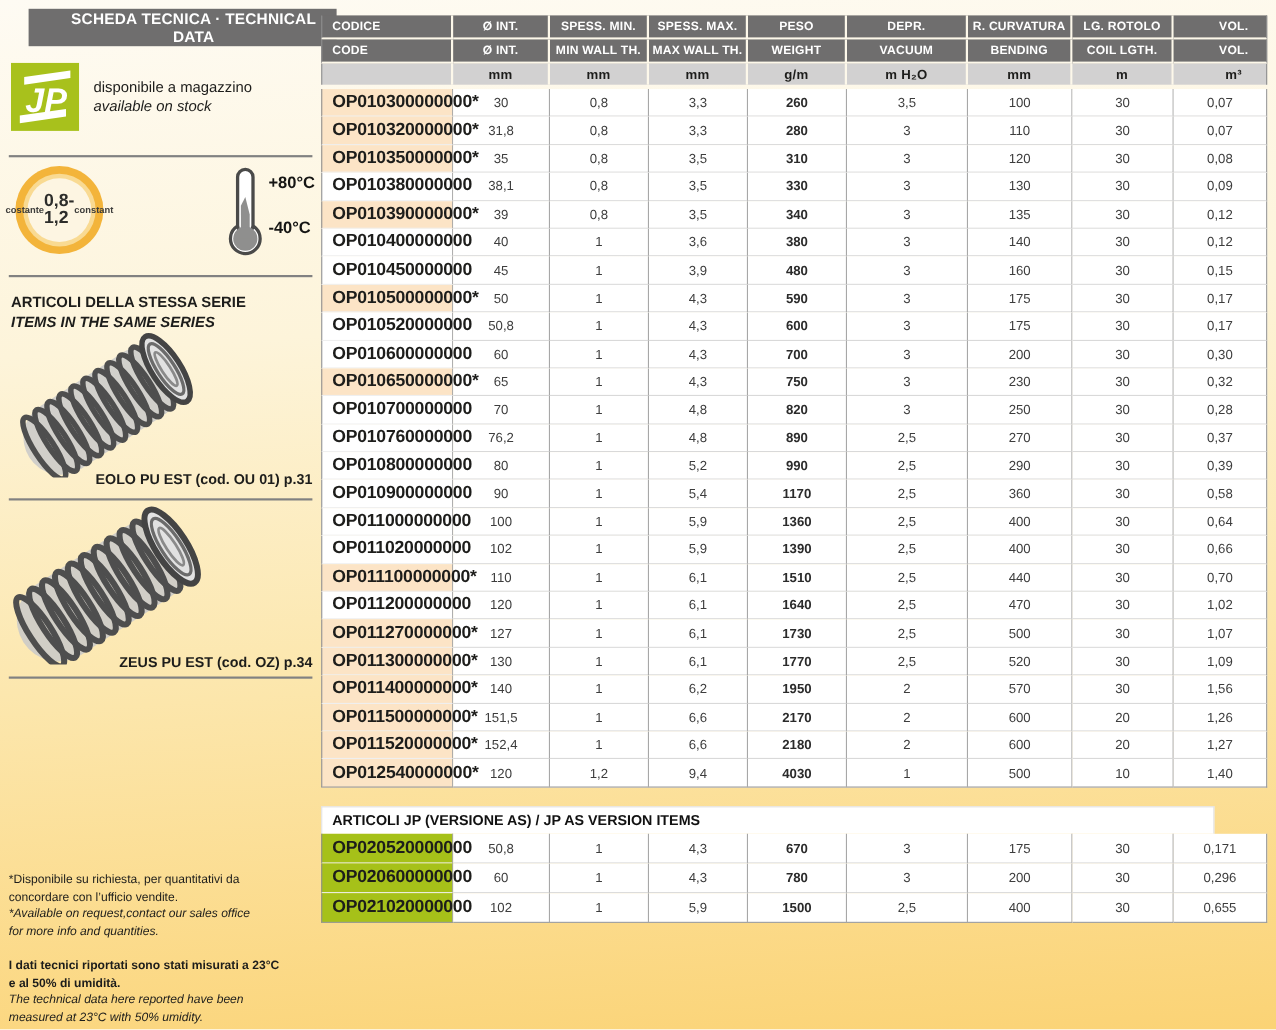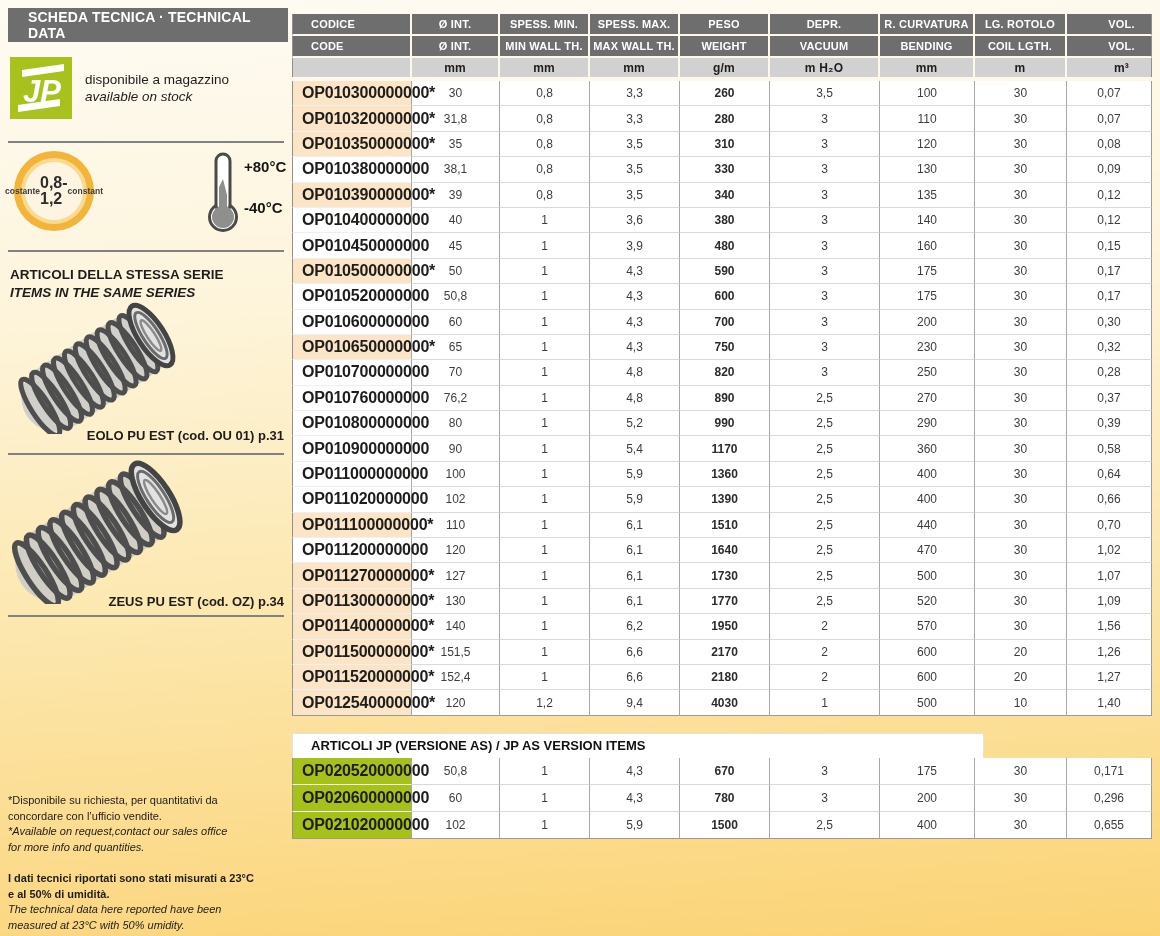--- a/index.html
+++ b/index.html
@@ -2,23 +2,23 @@
 <html><head>
 <meta charset="utf-8">
 <style>
   html,body{margin:0;padding:0;}
   body{font-family:"Liberation Sans", sans-serif; -webkit-font-smoothing:antialiased;}
   .page{position:relative;width:1160px;height:936px;overflow:hidden;
         background:linear-gradient(176deg,#fefbf3 0%,#fdf4da 32%,#fce7ae 62%,#fbd375 100%);}
 
   
   .sidebar{position:absolute;left:8px;top:0;width:282px;height:936px;}
-  .title-bar{position:absolute;left:0;top:8px;width:280px;height:34px;background:#6f6e6e;
+  .title-bar{position:absolute;left:18px;top:8px;width:280px;height:34px;background:#6f6e6e;
              color:#fff;font-weight:bold;font-size:14px;letter-spacing:.2px;
-             display:flex;align-items:center;padding-left:20px;box-sizing:border-box;}
+             display:flex;align-items:center;padding-left:20px;box-sizing:border-box;text-align:center;}
   .stock-row{position:absolute;left:2px;top:57px;display:flex;align-items:center;}
   .jp-logo{width:62px;height:62px;display:block;}
   .stock-text{margin-left:13px;font-size:13.5px;color:#1d1d1b;line-height:17px;}
   .italic{font-style:italic;}
   .divider{position:absolute;left:0;width:276px;height:0;border-top:2px solid #818181;}
   .d1{top:141px}.d2{top:250px}.d3{top:453px}.d4{top:615px}
 
   
   .badge{position:absolute;left:6px;top:151px;width:80px;height:80px;border-radius:50%;
          background:#f3b43a;display:flex;align-items:center;justify-content:center;}
@@ -51,39 +51,39 @@
 
   
   .tables{position:absolute;left:292px;top:14px;width:860px;}
   table{border-collapse:separate;border-spacing:0;table-layout:fixed;width:860px;}
   col.c0{width:120px}col.c1{width:88px}col.c2{width:90px}col.c3{width:90px}col.c4{width:90px}
   col.c5{width:110px}col.c6{width:95px}col.c7{width:92px}col.c8{width:85px}
 
   .head-table th{background:#6f6e6e;color:#fff;font-size:11px;font-weight:bold;height:20px;
                  text-align:center;border-right:2px solid #fdf8ea;border-bottom:2px solid #fdf8ea;
                  padding:0;letter-spacing:.2px;}
-  .head-table th.first{text-align:left;padding-left:18px;border-left:1px solid #8f8f8f;}
+  .head-table th.first{text-align:left;padding-left:9px;border-left:1px solid #8f8f8f;}
   .head-table th:last-child{border-right:1px solid #8f8f8f;padding-left:25px;}
   .head-table tr.units th{background:#d2d1d1;color:#1d1d1b;font-size:12px;height:19px;border-bottom:none;}
 
   .body-table{margin-top:4px;}
   .body-table td{background:#fff;height:24.4px;text-align:center;font-size:12px;color:#3d3d3d;
                  border-right:1px solid #a7a7a7;border-bottom:1.4px solid #d9d9d9;padding:0;}
   .body-table td.code{font-weight:bold;color:#1d1d1b;text-align:left;padding-left:9px;
                       border-left:1px solid #8f8f8f;border-bottom:1.4px solid #efefef;
                       letter-spacing:-.2px;font-size:16px;}
   .body-table td.hl{background:#fce4c6;}
   .body-table td.green{background:#a6c119;border-bottom:1.4px solid #f2f2f2;}
   .body-table td.bold{font-weight:bold;color:#2b2b2b;}
   .body-table tr:last-child td{border-bottom:1px solid #9a9a9a;}
   .body-table td:last-child{border-right:1px solid #9a9a9a;}
 
   .as-section{margin-top:17px;}
-  .as-title{width:692px;height:25px;background:#fff;color:#111;font-weight:bold;font-size:13px;
-            display:flex;align-items:center;padding-left:18px;box-sizing:border-box;
+  .as-title{width:812px;height:25px;background:#fff;color:#111;font-weight:bold;font-size:13px;
+            display:flex;align-items:center;padding-left:9px;box-sizing:border-box;
             border:1px solid #e2e2e2;border-bottom:none;}
   .as-table td{height:26.2px;}
 </style>
 </head>
 <body>
 
 <div class="page">
 
   <aside class="sidebar">
 

